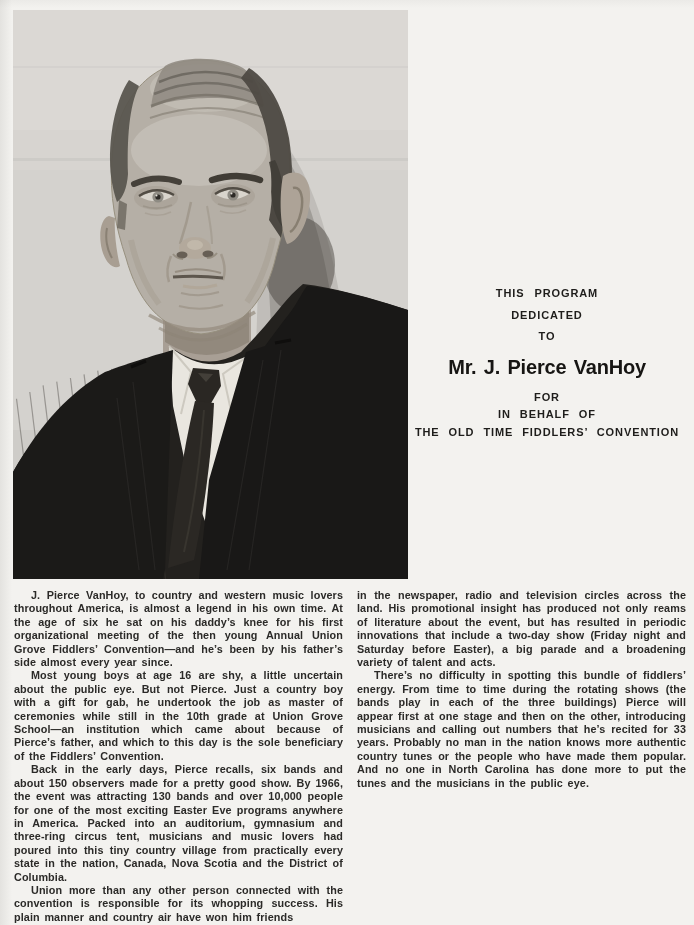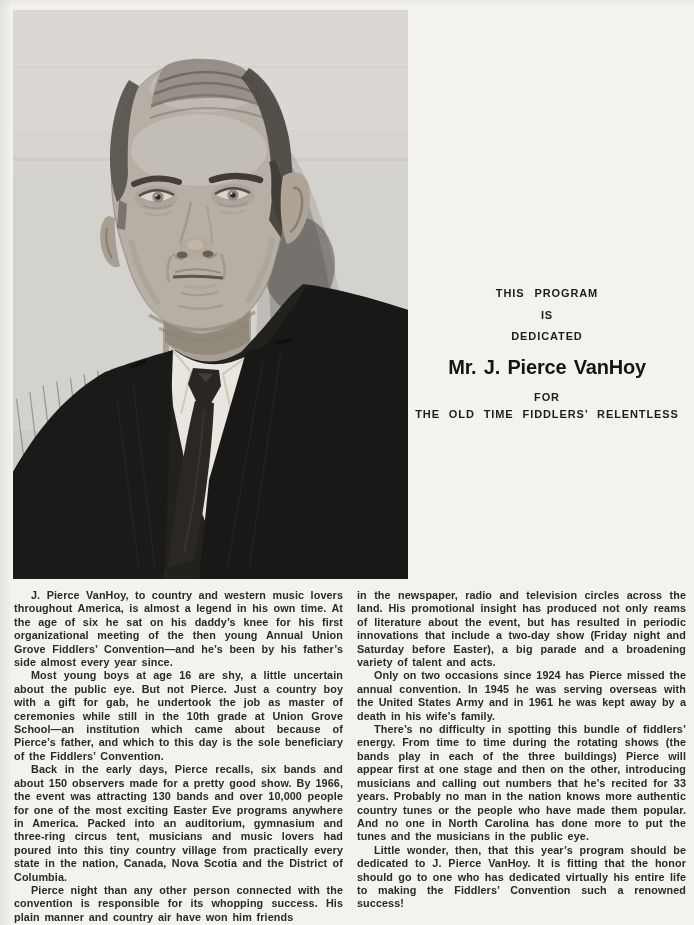--- a/index.html
+++ b/index.html
@@ -196,38 +196,37 @@
       <path d="M180,358 L206,360 L208,376 L197,395 L184,393 L175,374 Z" fill="#2a2723"></path>
       <path d="M185,363 L200,364 L193,372 Z" fill="#4a463f" opacity="0.8"></path>
       <path d="M182,391 L201,393 C199,442 191,502 181,550 L155,558 C161,500 171,436 182,391 Z" fill="#2b2824"></path>
       <path d="M191,400 C187,452 179,507 171,542" stroke="#45413a" stroke-width="2" fill="none" opacity="0.5"></path>
     </svg>
   </figure>
 
   <section class="dedication">
     <div class="ded-pre">
         <p>THIS PROGRAM</p>
-        <p>IS</p>
         <p>DEDICATED</p>
+        <p>TO</p>
       </div>
     <h1 class="ded-name">Mr. J. Pierce VanHoy</h1>
     <div class="ded-post">
         <p>FOR</p>
-        <p>THE OLD TIME FIDDLERS’ RELENTLESS</p>
+        <p>IN BEHALF OF</p>
+        <p>THE OLD TIME FIDDLERS’ CONVENTION</p>
       </div>
   </section>
 
   <section class="columns">
     <div class="col col-left">
         <p>J. Pierce VanHoy, to country and western music lovers throughout America, is almost a legend in his own time. At the age of six he sat on his daddy’s knee for his first organizational meeting of the then young Annual Union Grove Fiddlers’ Convention—and he’s been by his father’s side almost every year since.</p>
         <p>Most young boys at age 16 are shy, a little uncertain about the public eye. But not Pierce. Just a country boy with a gift for gab, he undertook the job as master of ceremonies while still in the 10th grade at Union Grove School—an institution which came about because of Pierce’s father, and which to this day is the sole beneficiary of the Fiddlers’ Convention.</p>
         <p>Back in the early days, Pierce recalls, six bands and about 150 observers made for a pretty good show. By 1966, the event was attracting 130 bands and over 10,000 people for one of the most exciting Easter Eve programs anywhere in America. Packed into an auditorium, gymnasium and three-ring circus tent, musicians and music lovers had poured into this tiny country village from practically every state in the nation, Canada, Nova Scotia and the District of Columbia.</p>
-        <p>Pierce night than any other person connected with the convention is responsible for its whopping success. His plain manner and country air have won him friends</p>
+        <p>Union more than any other person connected with the convention is responsible for its whopping success. His plain manner and country air have won him friends</p>
       </div>
     <div class="col col-right">
         <p>in the newspaper, radio and television circles across the land. His promotional insight has produced not only reams of literature about the event, but has resulted in periodic innovations that include a two-day show (Friday night and Saturday before Easter), a big parade and a broadening variety of talent and acts.</p>
-        <p>Only on two occasions since 1924 has Pierce missed the annual convention. In 1945 he was serving overseas with the United States Army and in 1961 he was kept away by a death in his wife’s family.</p>
         <p>There’s no difficulty in spotting this bundle of fiddlers’ energy. From time to time during the rotating shows (the bands play in each of the three buildings) Pierce will appear first at one stage and then on the other, introducing musicians and calling out numbers that he’s recited for 33 years. Probably no man in the nation knows more authentic country tunes or the people who have made them popular. And no one in North Carolina has done more to put the tunes and the musicians in the public eye.</p>
-        <p>Little wonder, then, that this year’s program should be dedicated to J. Pierce VanHoy. It is fitting that the honor should go to one who has dedicated virtually his entire life to making the Fiddlers’ Convention such a renowned success!</p>
       </div>
   </section>
 
 </div>
 
 </body></html>

